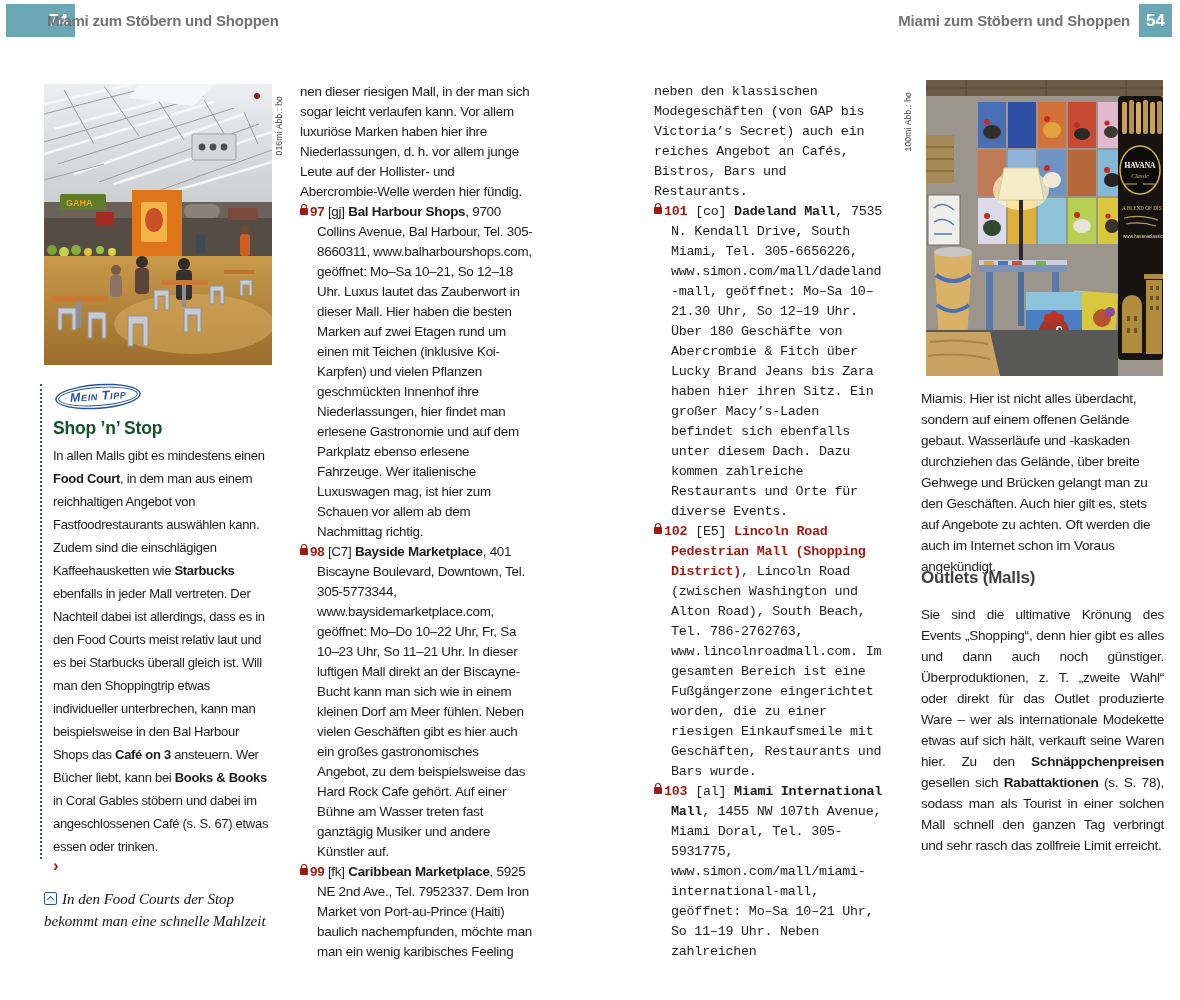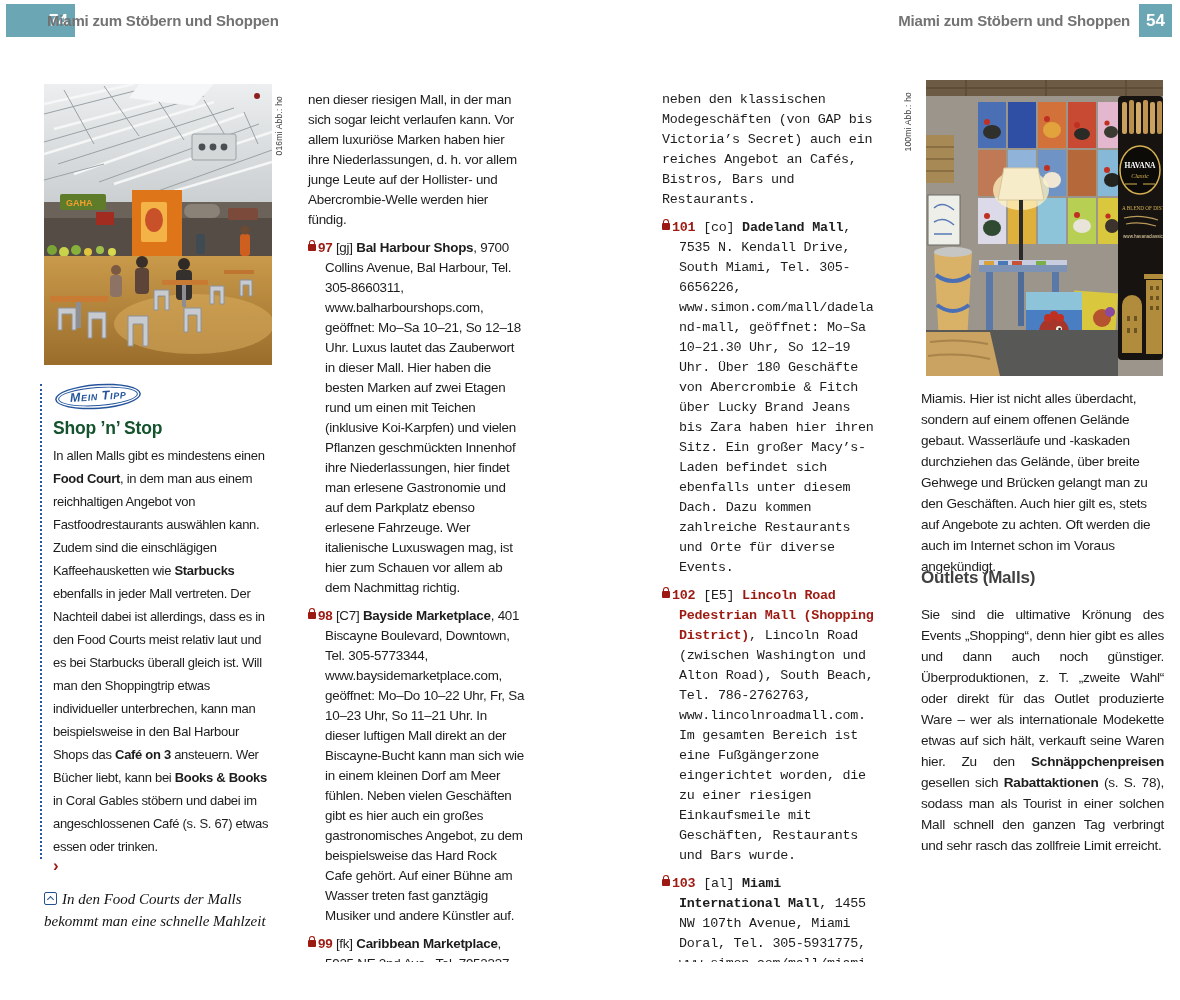--- a/index.html
+++ b/index.html
@@ -18,21 +18,21 @@
   .head-right{right:50px;text-align:right;}
 
   
   .photo{position:absolute;display:block;}
   .credit{position:absolute;font-size:8.5px;color:#3c3c3c;letter-spacing:.2px;
           writing-mode:vertical-rl;transform:rotate(180deg);white-space:nowrap;}
 
   
   .col{position:absolute;width:233px;font-size:13.4px;line-height:20px;
        letter-spacing:-0.25px;color:#1d1d1d;overflow:hidden;}
-  .col p{margin:8px;overflow-wrap:anywhere;}
+  .col p{margin:0;overflow-wrap:anywhere;}
   .entry{padding-left:17px;text-indent:-17px;}
   .enum{color:#9c1a12;font-weight:bold;}
   .ename{font-weight:bold;}
   .ename.red{color:#9c1a12;}
   .lock{display:inline-block;width:8px;height:7px;background:#9c1a12;border-radius:1px;
         position:relative;margin-right:2px;vertical-align:1px;}
   .lock::before{content:"";position:absolute;top:-4px;left:1px;width:4px;height:4px;
         border:1.5px solid #9c1a12;border-bottom:none;border-radius:3px 3px 0 0;}
 
   
@@ -160,21 +160,21 @@
   <div class="tipbox">
     <span class="stamp">Mein Tipp</span>
     <div class="tip-title">Shop ’n’ Stop</div>
     <div class="tip-body">In allen Malls gibt es mindestens einen <b>Food Court</b>, in dem man aus einem reichhaltigen Angebot von Fastfoodrestaurants auswählen kann. Zudem sind die einschlägigen Kaffeehausketten wie <b>Starbucks</b> ebenfalls in jeder Mall vertreten. Der Nachteil dabei ist allerdings, dass es in den Food Courts meist relativ laut und es bei Starbucks überall gleich ist. Will man den Shoppingtrip etwas individueller unterbrechen, kann man beispielsweise in den Bal Harbour Shops das <b>Café on 3</b> ansteuern. Wer Bücher liebt, kann bei <b>Books &amp; Books</b> in Coral Gables stöbern und dabei im angeschlossenen Café (s. S. 67) etwas essen oder trinken.</div>
     <div class="tip-bullet">
       <span class="chev">›</span>
     </div>
   </div>
 
   <div class="caption" style="left:44px;top:889px;width:238px;">
-    <span class="cap-icon"></span><span>In den Food Courts der Malls bekommt man eine schnelle Mahlzeit</span>
+    <span class="cap-icon"></span><span>In den Food Courts der Stop bekommt man eine schnelle Mahlzeit</span>
   </div>
 
   <div class="col" style="left:654px;top:82px;height:880px;font-family:Liberation Mono, monospace;">
       <p class="para">neben den klassischen Modegeschäften (von GAP bis Victoria’s Secret) auch ein reiches Angebot an Cafés, Bistros, Bars und Restaurants.</p>
       <p class="entry"><span class="lock"></span><span class="enum">101</span> <span class="egrid">[co]</span> <span class="ename">Dadeland Mall</span><span>, 7535 N. Kendall Drive, South Miami, Tel. 305-6656226, www.simon.com/mall/dadeland-mall, geöffnet: Mo–Sa 10–21.30 Uhr, So 12–19 Uhr. Über 180 Geschäfte von Abercrombie &amp; Fitch über Lucky Brand Jeans bis Zara haben hier ihren Sitz. Ein großer Macy’s-Laden befindet sich ebenfalls unter diesem Dach. Dazu kommen zahlreiche Restaurants und Orte für diverse Events.</span></p>
       <p class="entry"><span class="lock"></span><span class="enum">102</span> <span class="egrid">[E5]</span> <span class="ename red">Lincoln Road Pedestrian Mall (Shopping District)</span><span>, Lincoln Road (zwischen Washington und Alton Road), South Beach, Tel. 786-2762763, www.lincolnroadmall.com. Im gesamten Bereich ist eine Fußgängerzone eingerichtet worden, die zu einer riesigen Einkaufsmeile mit Geschäften, Restaurants und Bars wurde.</span></p>
       <p class="entry"><span class="lock"></span><span class="enum">103</span> <span class="egrid">[al]</span> <span class="ename">Miami International Mall</span><span>, 1455 NW 107th Avenue, Miami Doral, Tel. 305-5931775, www.simon.com/mall/miami-international-mall, geöffnet: Mo–Sa 10–21 Uhr, So 11–19 Uhr. Neben zahlreichen Einzelhandelsgeschäften gibt es hier die großen Kaufhäuser Macy’s, Dillard’s, J.C. Penney und Sears. Selbstverständlich haben auch die meisten gern von Europäern gekauften Labels hier ihre Niederlassung.</span></p>
       <p class="entry"><span class="lock"></span><span class="enum">104</span> <span class="egrid">[dm]</span> <span class="ename">Miracle Mile</span><span>, zwischen Douglas und LeJeune Road sowie Aragon und Andalusia Avenue, Coral Gables, geöffnet: tgl. ca. 9.30–21 Uhr. Im Herzen von Coral Gables findet man im Bereich dieser Straßenzüge entlang der sogenannten „Wundermeile“ luxuriöse Einzelhandelsgeschäfte.</span></p>
     </div>
 

